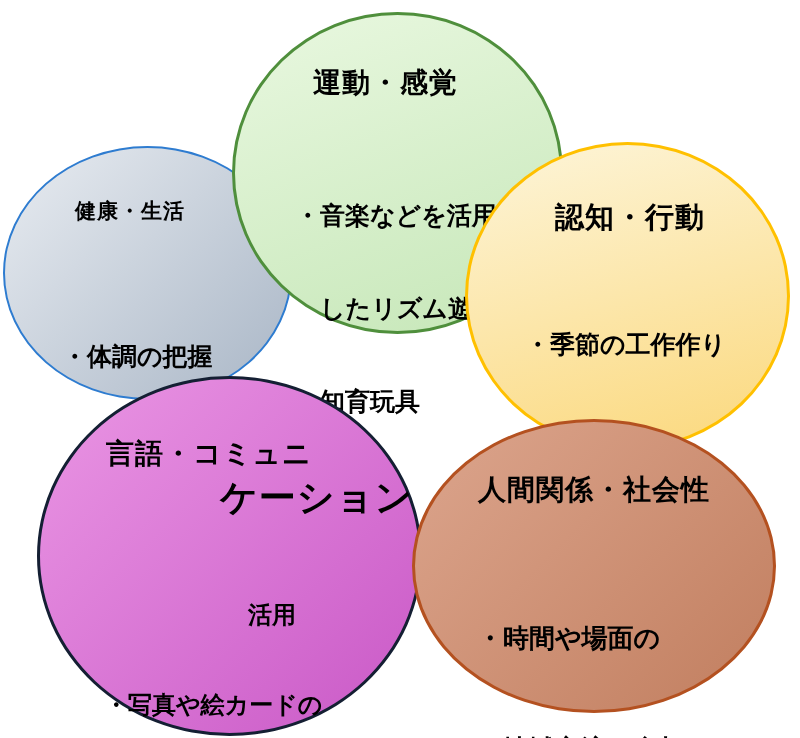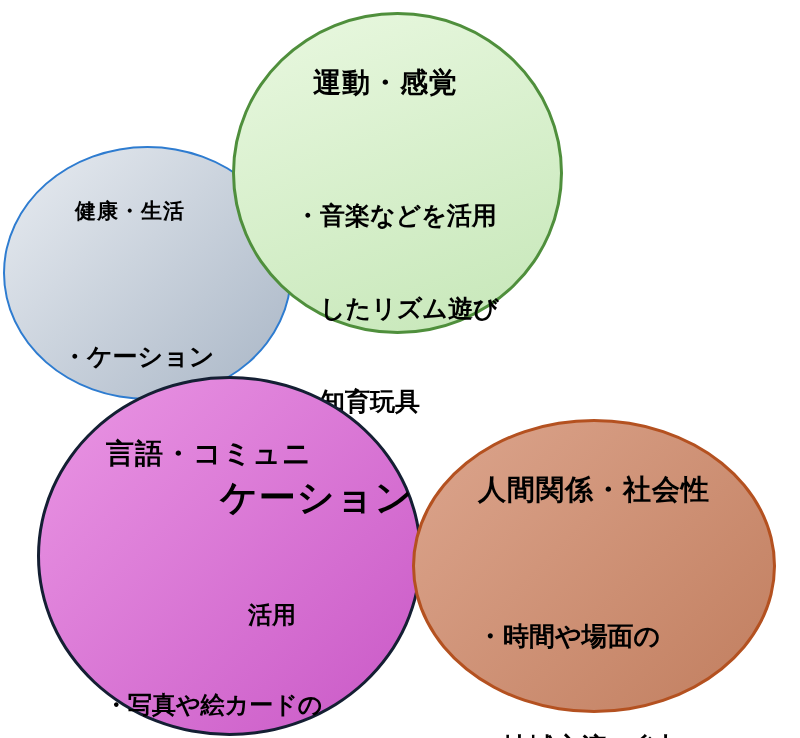--- a/index.html
+++ b/index.html
@@ -36,48 +36,57 @@
   .t-center {left:0;right:0;top:82px;text-align:center;font-size:37px;white-space:pre;}
 </style>
 </head>
 <body>
 
 <div class="canvas">
 
   <div class="ellipse e-health" style="background: linear-gradient(135deg, rgb(232, 236, 241), rgb(169, 182, 198)); border-color: rgb(46, 124, 208);">
     <div class="txt title" style="left:70px;top:49px;font-size:21px;">健康・生活</div>
     <div class="txt b-health">
-      <div>・ケーション</div>
+      <div>・体調の把握</div>
       <div>・時間や場面の</div>
       <div>　　 切り替え</div>
     </div>
   </div>
 
   <div class="ellipse e-movement" style="background: linear-gradient(160deg, rgb(233, 248, 224), rgb(198, 231, 184)); border-color: rgb(79, 143, 60);">
     <div class="txt title t-movement">運動・感覚</div>
     <div class="txt b-movement">
       <div>・音楽などを活用</div>
       <div>　したリズム遊び</div>
       <div>・知育玩具</div>
     </div>
   </div>
 
+  <div class="ellipse e-cognition" style="background: linear-gradient(165deg, rgb(253, 245, 217), rgb(251, 216, 124)); border-color: rgb(255, 192, 0);">
+    <div class="txt title t-cognition">認知・行動</div>
+    <div class="txt b-cognition">
+      <div>・季節の工作作り</div>
+      <div>・外出行事</div>
+      <div>・五感を刺激</div>
+      <div>　　　 する活動</div>
+    </div>
+  </div>
 
   <div class="ellipse e-language" style="background: linear-gradient(135deg, rgb(234, 150, 228), rgb(201, 88, 198)); border-color: rgb(20, 31, 51);">
     <div class="txt title t-language1">言語・コミュニ</div>
     <div class="txt title t-language2">ケーション</div>
     <div class="txt b-language">
       <div>　　　　　　活用</div>
       <div>・写真や絵カードの</div>
       
     </div>
   </div>
 
 
-  <div class="ellipse e-social" style="background: linear-gradient(135deg, rgb(220, 165, 141), rgb(193, 126, 95)); border-color: rgb(180, 81, 32); font-family: Liberation Mono, monospace;">
+  <div class="ellipse e-social" style="background: linear-gradient(135deg, rgb(220, 165, 141), rgb(193, 126, 95)); border-color: rgb(180, 81, 32);">
     <div class="txt title t-social">人間関係・社会性</div>
     <div class="txt b-social">
       <div>・時間や場面の</div>
       <div>・地域交流、参加</div>
       
     </div>
   </div>
 
 </div>
 

